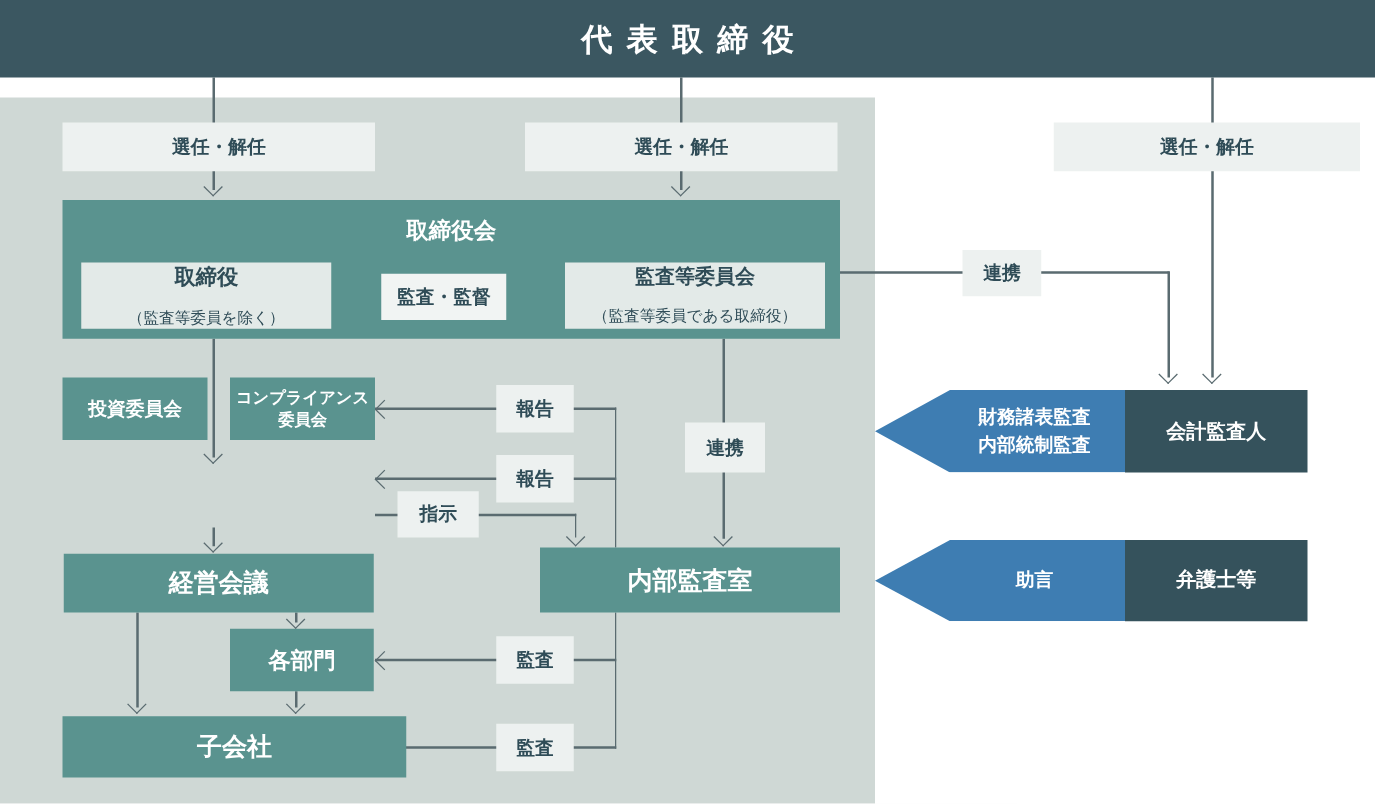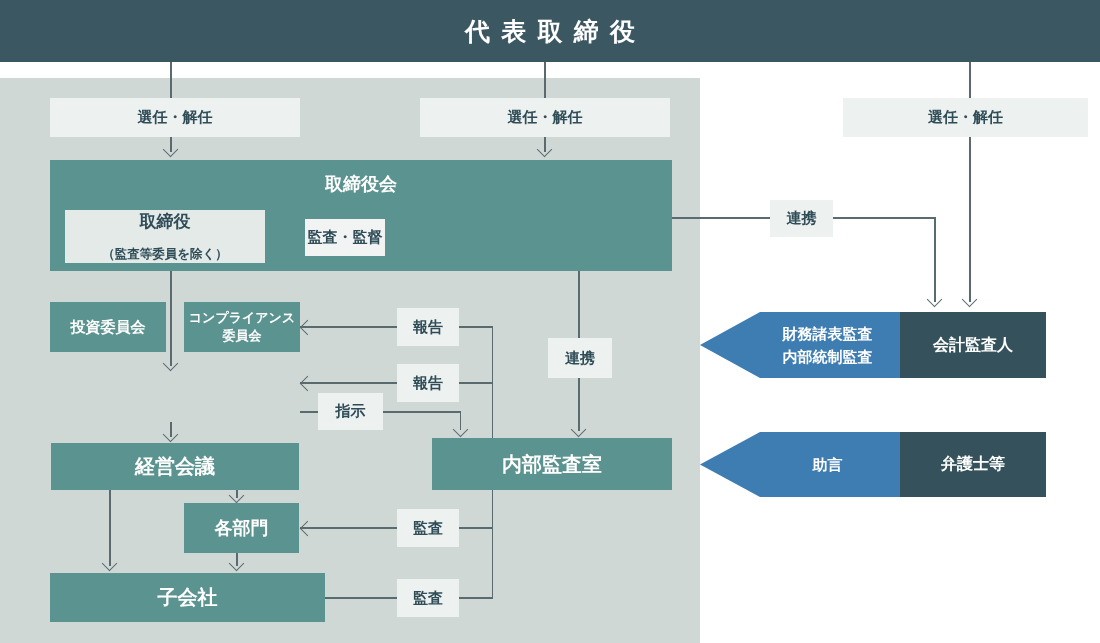--- a/index.html
+++ b/index.html
@@ -14,21 +14,21 @@
   .banner span{margin-left:0.45em;}
 
   .teal{background:var(--teal);color:#ffffff;font-weight:bold;display:flex;flex-direction:column;
         align-items:center;justify-content:center;text-align:center;z-index:2;}
   .dark{background:var(--dark-box);color:#ffffff;font-weight:bold;display:flex;
         align-items:center;justify-content:center;text-align:center;z-index:2;}
   .chip{background:var(--chip);color:var(--text-dark);font-weight:bold;display:flex;
         align-items:center;justify-content:center;font-size:15px;z-index:3;}
   .inner{background:var(--inner-box);color:var(--text-dark);font-weight:bold;display:flex;flex-direction:column;
          align-items:center;justify-content:center;text-align:center;z-index:3;}
-  .inner .sub{font-size:12.5px;font-weight:bold;margin-top:13px;}
+  .inner .sub{font-size:12.5px;font-weight:normal;margin-top:13px;}
   .boardtitle{position:absolute;top:12px;left:0;width:100%;text-align:center;font-size:18px;font-weight:bold;color:#fff;}
 
   .vline{position:absolute;width:1.6px;background:var(--line);z-index:1;}
   .hline{position:absolute;height:1.6px;background:var(--line);z-index:1;}
 
   .chev{position:absolute;width:10px;height:10px;border:solid var(--line);border-width:0 1.6px 1.6px 0;z-index:1;}
   .chev.down{transform:rotate(45deg);}
   .chev.left{transform:rotate(135deg);}
 
   .bluearrow{background:var(--blue);color:#ffffff;font-weight:bold;z-index:2;
@@ -64,23 +64,27 @@
       <span>選任・解任</span>
     </div>
 
   <div class="abs teal" style="left:50px;top:160px;width:622px;height:111px;">
     <div class="boardtitle">取締役会</div>
   </div>
   <div class="abs inner" style="left:65px;top:210px;width:200px;height:53px;font-size:17px;">
     <span>取締役</span>
     <span class="sub">（監査等委員を除く）</span>
   </div>
+  <div class="abs inner" style="left:452px;top:210px;width:208px;height:53px;font-size:16px;">
+    <span>監査等委員会</span>
+    <span class="sub">（監査等委員である取締役）</span>
+  </div>
   <div class="hline" style="left:265px;top:236px;width:187px;"></div>
   <div class="chev left" style="left:267px;top:232px;"></div>
-  <div class="abs chip" style="left:305px;top:219px;width:80px;height:37px;background:#F1F4F3;">
+  <div class="abs chip" style="left:305px;top:219px;width:100px;height:37px;background:#F1F4F3;">
       <span>監査・監督</span>
     </div>
 
   <div class="vline" style="left:170px;top:271px;height:95px;"></div>
   <div class="chev down" style="left:165px;top:358px;"></div>
 
   <div class="abs teal" style="left:50px;top:302px;width:116px;height:50px;font-size:15px;">
     <span>投資委員会</span>
   </div>
   <div class="abs teal" style="left:184px;top:302px;width:116px;height:50px;font-size:13px;line-height:1.35;">

